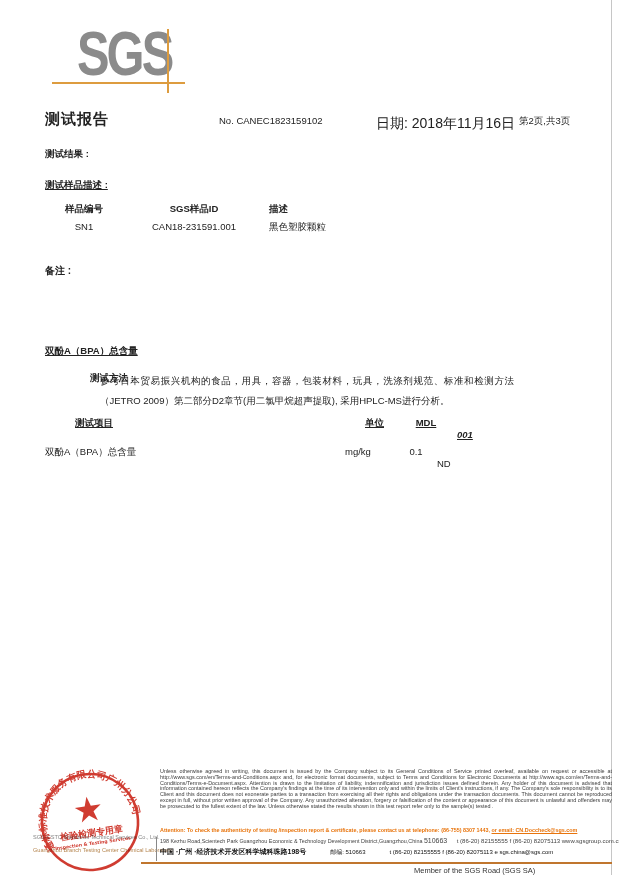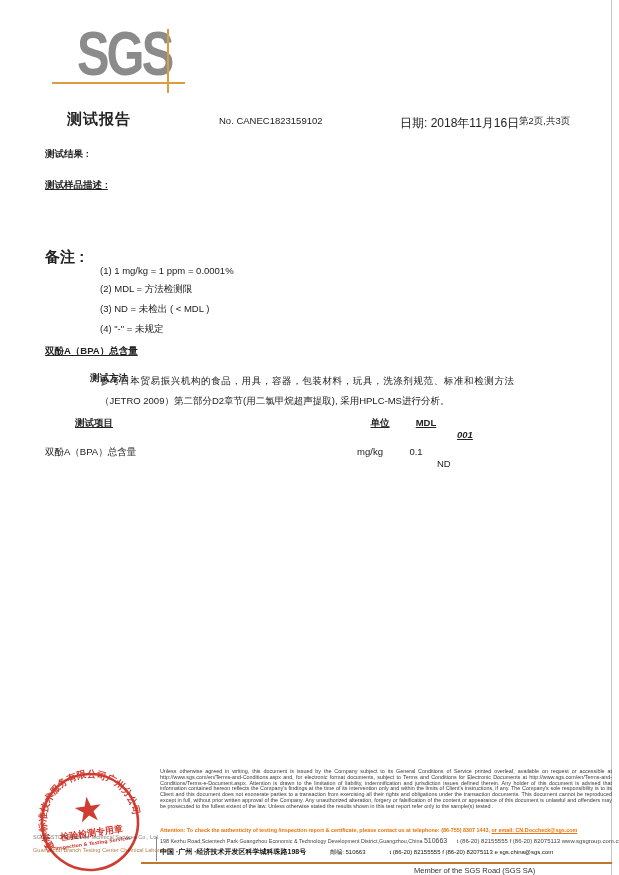--- a/index.html
+++ b/index.html
@@ -13,51 +13,51 @@
   
   .logo-text {
     position:absolute; left:77px; top:22px;
     font-size:66px; line-height:66px; font-weight:bold; color:#8b8b8b;
     letter-spacing:-4px; transform:scale(0.74,0.94); transform-origin:top left;
   }
   .logo-hline { position:absolute; left:52px; top:82px; width:133px; height:2px; background:#dd9c3f; }
   .logo-vline { position:absolute; left:167px; top:29px; width:2px; height:64px; background:#dd9c3f; }
 
   
-  .doc-title { position:absolute; left:45px; top:110px; font-size:15px; font-weight:bold; letter-spacing:1px;margin-left:22px; }
+  .doc-title { position:absolute; left:45px; top:110px; font-size:15px; font-weight:bold; letter-spacing:1px; }
   .report-no { position:absolute; left:219px; top:115px; font-size:9.5px; }
-  .report-date { position:absolute; left:400px; top:115px; font-size:12px; }
+  .report-date { position:absolute; left:376px; top:115px; font-size:14px; }
   .page-info { position:absolute; left:519px; top:115px; font-size:9.5px; }
 
   .results-label { position:absolute; left:45px; top:148px; font-size:9.5px; font-weight:bold; }
   .sample-heading { position:absolute; left:45px; top:179px; font-size:9.5px; font-weight:bold; text-decoration:underline; }
 
   
   .sample-table { position:absolute; left:45px; top:203px; font-size:9.5px; }
   .sample-table .row { display:flex; margin-bottom:5px; }
   .sample-table .c1 { width:78px; text-align:center; }
   .sample-table .c2 { width:118px; text-align:center; margin-left:12px; }
   .sample-table .c3 { margin-left:16px; text-align:left; }
   .sample-table .hdr { font-weight:bold; }
 
   
-  .notes-label { position:absolute; left:45px; top:248px; font-size:15px; font-weight:bold; }
+  .notes-label { position:absolute; left:45px; top:264px; font-size:10px; font-weight:bold; }
   .notes-list { position:absolute; left:100px; top:265px; font-size:9.5px; }
   .notes-list div { margin-bottom:7px; }
 
   
   .bpa-heading { position:absolute; left:45px; top:345px; font-size:9.5px; font-weight:bold; text-decoration:underline; }
   .method-label { position:absolute; left:45px; top:372px; font-size:9.5px; font-weight:bold;padding-left:45px; }
   .method-text { position:absolute; left:100px; top:371px; width:414px; font-size:9.5px; line-height:19.5px; text-align:justify; }
 
   
   .res-table { position:absolute; left:45px; top:417px; font-size:9.5px; }
   .res-table .row { display:flex; margin-bottom:6px; }
   .res-table .ci { width:300px; }
-  .res-table .cu { width:50px; text-align:center; }
+  .res-table .cu { width:50px; }
   .res-table .cm { width:42px; text-align:center; }
   .res-table .cv { width:46px; text-align:left;margin-top:12px; }
   .res-table .hdr span { font-weight:bold; text-decoration:underline;padding-left:20px; }
   .res-table .hdr .ci { padding-left:10px; }
   .res-table .hdr .cv span { font-style:italic; }
 
   
   .legal-text {
     position:absolute; left:160px; top:769px; width:452px;
     font-size:5.4px; line-height:5.75px; text-align:justify; color:#3c3c3c;
@@ -93,28 +93,34 @@
   <div class="logo-vline"></div>
 
   <div class="doc-title">测试报告</div>
   <div class="report-no">No. CANEC1823159102</div>
   <div class="report-date">日期: 2018年11月16日</div>
   <div class="page-info">第2页,共3页</div>
 
   <div class="results-label">测试结果 :</div>
   <div class="sample-heading">测试样品描述 :</div>
 
+  <div class="sample-table">
+    <div class="row hdr">
+      <span class="c1">样品编号</span>
+      <span class="c2">SGS样品ID</span>
+      <span class="c3">描述</span>
+    </div>
+    <div class="row">
+      <span class="c1">SN1</span>
+      <span class="c2">CAN18-231591.001</span>
+      <span class="c3">黑色塑胶颗粒</span>
+    </div>
+  </div>
 
   <div class="notes-label">备注 :</div>
-  <div class="notes-list">
-    <div>(1) 1 mg/kg = 1 ppm = 0.0001%</div>
-    <div>(2) MDL = 方法检测限</div>
-    <div>(3) ND = 未检出 ( &lt; MDL )</div>
-    <div>(4) "-" = 未规定</div>
-  </div>
 
   <div class="bpa-heading">双酚A（BPA）总含量</div>
   <div class="method-label">测试方法 :</div>
   <div class="method-text">参考日本贸易振兴机构的食品，用具，容器，包装材料，玩具，洗涤剂规范、标准和检测方法（JETRO 2009）第二部分D2章节(用二氯甲烷超声提取), 采用HPLC-MS进行分析。</div>
 
   <div class="res-table">
     <div class="row hdr">
       <div class="ci"><span>测试项目</span></div>
       <div class="cu"><span>单位</span></div>
       <div class="cm"><span>MDL</span></div>

